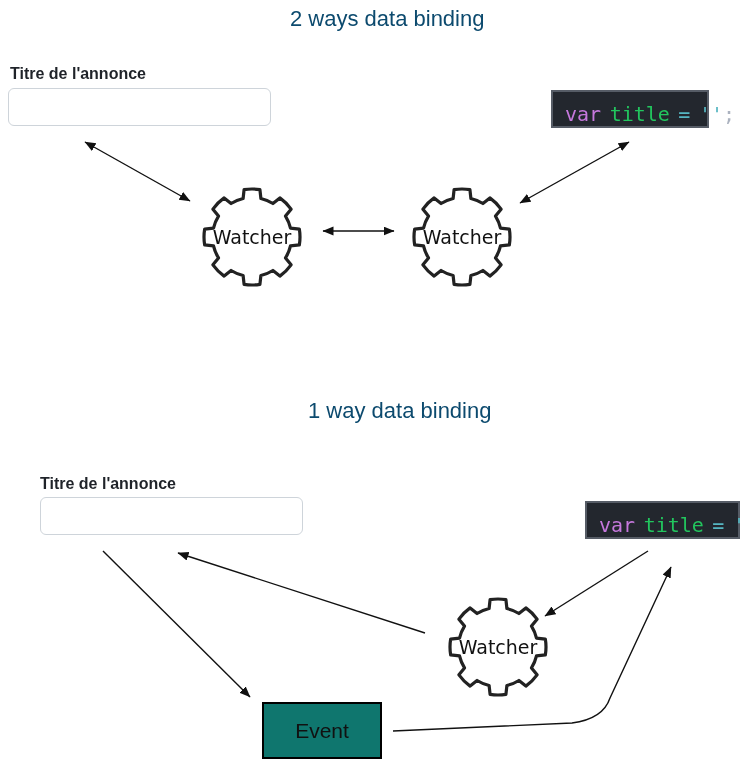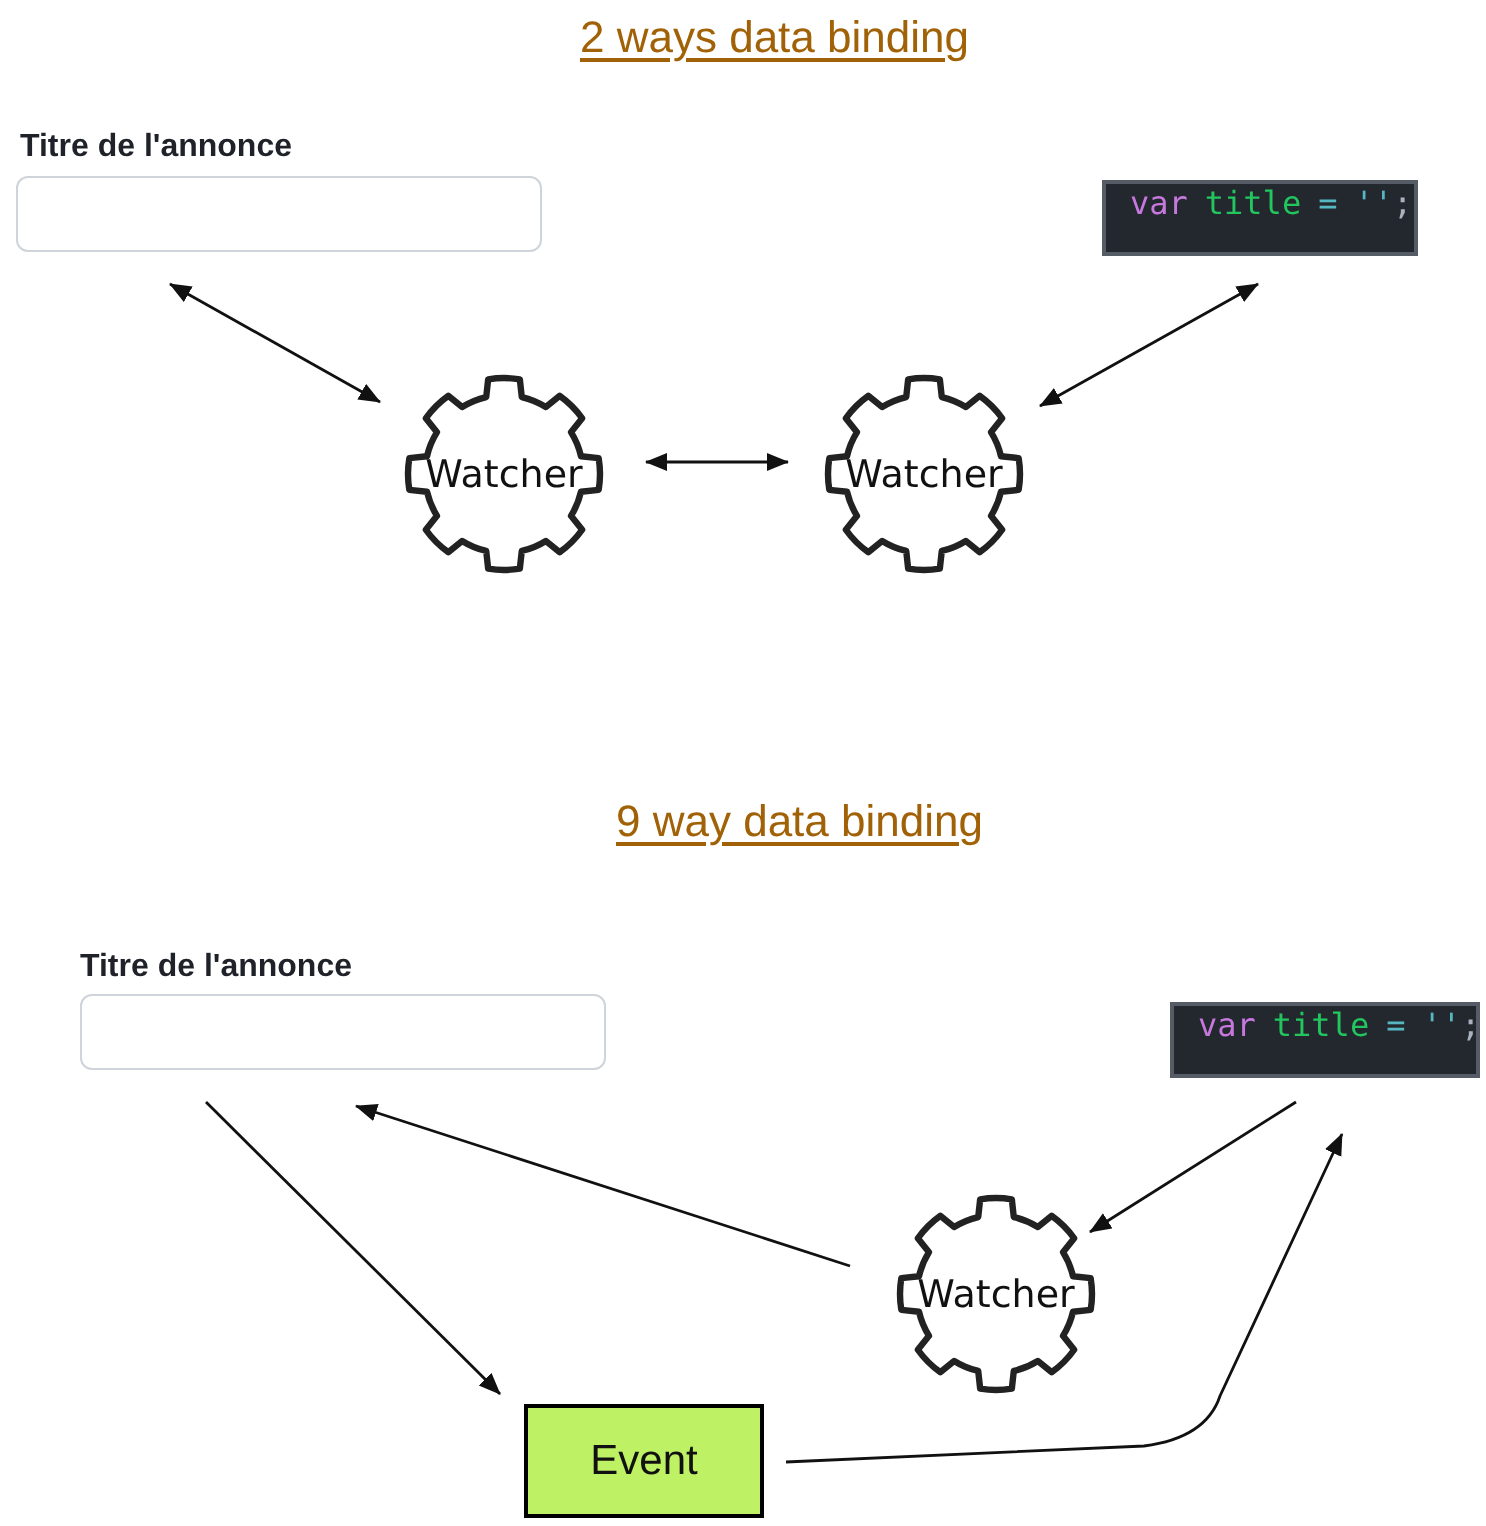--- a/index.html
+++ b/index.html
@@ -2,49 +2,49 @@
 <html><head>
 <meta charset="utf-8">
 <style>
   html,body{margin:0;padding:0;}
   body{
     width:743px;height:763px;position:relative;background:#ffffff;
     font-family:"Liberation Sans",sans-serif;overflow:hidden;
   }
   .abs{position:absolute;}
   .title{
-    font-size:22px;color:#a16207;text-decoration:underline;
+    font-size:22px;color:#0c4a6e;
     text-underline-offset:3px;white-space:nowrap;margin:0;font-weight:400;
   }
   .form-label{
     font-size:16px;font-weight:700;color:#1f2329;white-space:nowrap;display:block;
   }
   .text-input{
     width:263px;height:38px;border:1px solid #ced4da;border-radius:6px;
     background:#fff;box-sizing:border-box;outline:none;font-size:15px;
     padding:0 10px;color:#212529;font-family:"Liberation Sans",sans-serif;
   }
   .code-box{
     width:158px;height:38px;background:#23272e;border:2px solid #565c66;
-    box-sizing:border-box;display:flex;align-items:flex-start;padding-left:12px;
-    font-family:"DejaVu Sans Mono",monospace;font-size:16px;color:#abb2bf;
+    box-sizing:border-box;display:flex;align-items:flex-end;padding-left:12px;
+    font-family:"DejaVu Sans Mono",monospace;font-size:20px;color:#abb2bf;
   }
   .tok{white-space:pre;}
   .tok-kw{color:#c678dd;margin-right:8.5px;}
   .tok-name{color:#22c55e;margin-right:8.5px;}
   .tok-op{color:#56b6c2;margin-right:8.5px;}
   .tok-str{color:#56b6c2;}
   .tok-end{color:#abb2bf;}
   .cursor{display:inline-block;width:2.5px;height:19px;background:#528bff;margin-left:1px;}
   .gear-body{fill:#ffffff;stroke:#222222;stroke-width:3.2;stroke-linejoin:round;}
   .gear-text{
     font-family:"DejaVu Sans",sans-serif;font-size:19px;fill:#111111;text-anchor:middle;
   }
   .event-box{
-    width:120px;height:57px;border:2px solid #000;background:#bef264;box-sizing:border-box;
+    width:120px;height:57px;border:2px solid #000;background:#0f766e;box-sizing:border-box;
     display:flex;align-items:center;justify-content:center;
     font-size:21px;color:#111;font-family:"Liberation Sans",sans-serif;
   }
   .overlay{position:absolute;left:0;top:0;pointer-events:none;z-index:10;}
   .edge{stroke:#111;stroke-width:1.4;fill:none;}
 </style>
 </head>
 <body>
 
 <h1 class="abs title" style="left:290px;top:6px;">2 ways data binding</h1>
@@ -65,21 +65,21 @@
 <svg class="abs" style="left:202px;top:185px;" width="100" height="104" viewBox="0 0 100 104">
   <path class="gear-body" d="M41.11,13.51 L42.08,4.66 A48 48 0 0 1 57.92,4.66 L58.89,13.51 A39.5 39.5 0 0 1 70.93,18.50 L77.87,12.92 A48 48 0 0 1 89.08,24.13 L83.50,31.07 A39.5 39.5 0 0 1 88.49,43.11 L97.34,44.08 A48 48 0 0 1 97.34,59.92 L88.49,60.89 A39.5 39.5 0 0 1 83.50,72.93 L89.08,79.87 A48 48 0 0 1 77.87,91.08 L70.93,85.50 A39.5 39.5 0 0 1 58.89,90.49 L57.92,99.34 A48 48 0 0 1 42.08,99.34 L41.11,90.49 A39.5 39.5 0 0 1 29.07,85.50 L22.13,91.08 A48 48 0 0 1 10.92,79.87 L16.50,72.93 A39.5 39.5 0 0 1 11.51,60.89 L2.66,59.92 A48 48 0 0 1 2.66,44.08 L11.51,43.11 A39.5 39.5 0 0 1 16.50,31.07 L10.92,24.13 A48 48 0 0 1 22.13,12.92 L29.07,18.50 A39.5 39.5 0 0 1 41.11,13.51 Z"></path>
   <text class="gear-text" x="50" y="58.5">Watcher</text>
 </svg>
 
 <svg class="abs" style="left:412px;top:185px;" width="100" height="104" viewBox="0 0 100 104">
   <path class="gear-body" d="M41.11,13.51 L42.08,4.66 A48 48 0 0 1 57.92,4.66 L58.89,13.51 A39.5 39.5 0 0 1 70.93,18.50 L77.87,12.92 A48 48 0 0 1 89.08,24.13 L83.50,31.07 A39.5 39.5 0 0 1 88.49,43.11 L97.34,44.08 A48 48 0 0 1 97.34,59.92 L88.49,60.89 A39.5 39.5 0 0 1 83.50,72.93 L89.08,79.87 A48 48 0 0 1 77.87,91.08 L70.93,85.50 A39.5 39.5 0 0 1 58.89,90.49 L57.92,99.34 A48 48 0 0 1 42.08,99.34 L41.11,90.49 A39.5 39.5 0 0 1 29.07,85.50 L22.13,91.08 A48 48 0 0 1 10.92,79.87 L16.50,72.93 A39.5 39.5 0 0 1 11.51,60.89 L2.66,59.92 A48 48 0 0 1 2.66,44.08 L11.51,43.11 A39.5 39.5 0 0 1 16.50,31.07 L10.92,24.13 A48 48 0 0 1 22.13,12.92 L29.07,18.50 A39.5 39.5 0 0 1 41.11,13.51 Z"></path>
   <text class="gear-text" x="50" y="58.5">Watcher</text>
 </svg>
 
-<h1 class="abs title" style="left:308px;top:398px;">9 way data binding</h1>
+<h1 class="abs title" style="left:308px;top:398px;">1 way data binding</h1>
 
 <label class="abs form-label" style="left:40px;top:475px;">Titre de l'annonce</label>
 
 <input class="abs text-input" style="left: 40px; top: 497px;" type="text" value="">
 
 <div class="abs code-box" style="left:585px;top:501px;width:155px;">
   <span class="tok tok-kw">var</span>
   <span class="tok tok-name">title</span>
   <span class="tok tok-op">=</span>
   <span class="tok tok-str">''</span>

